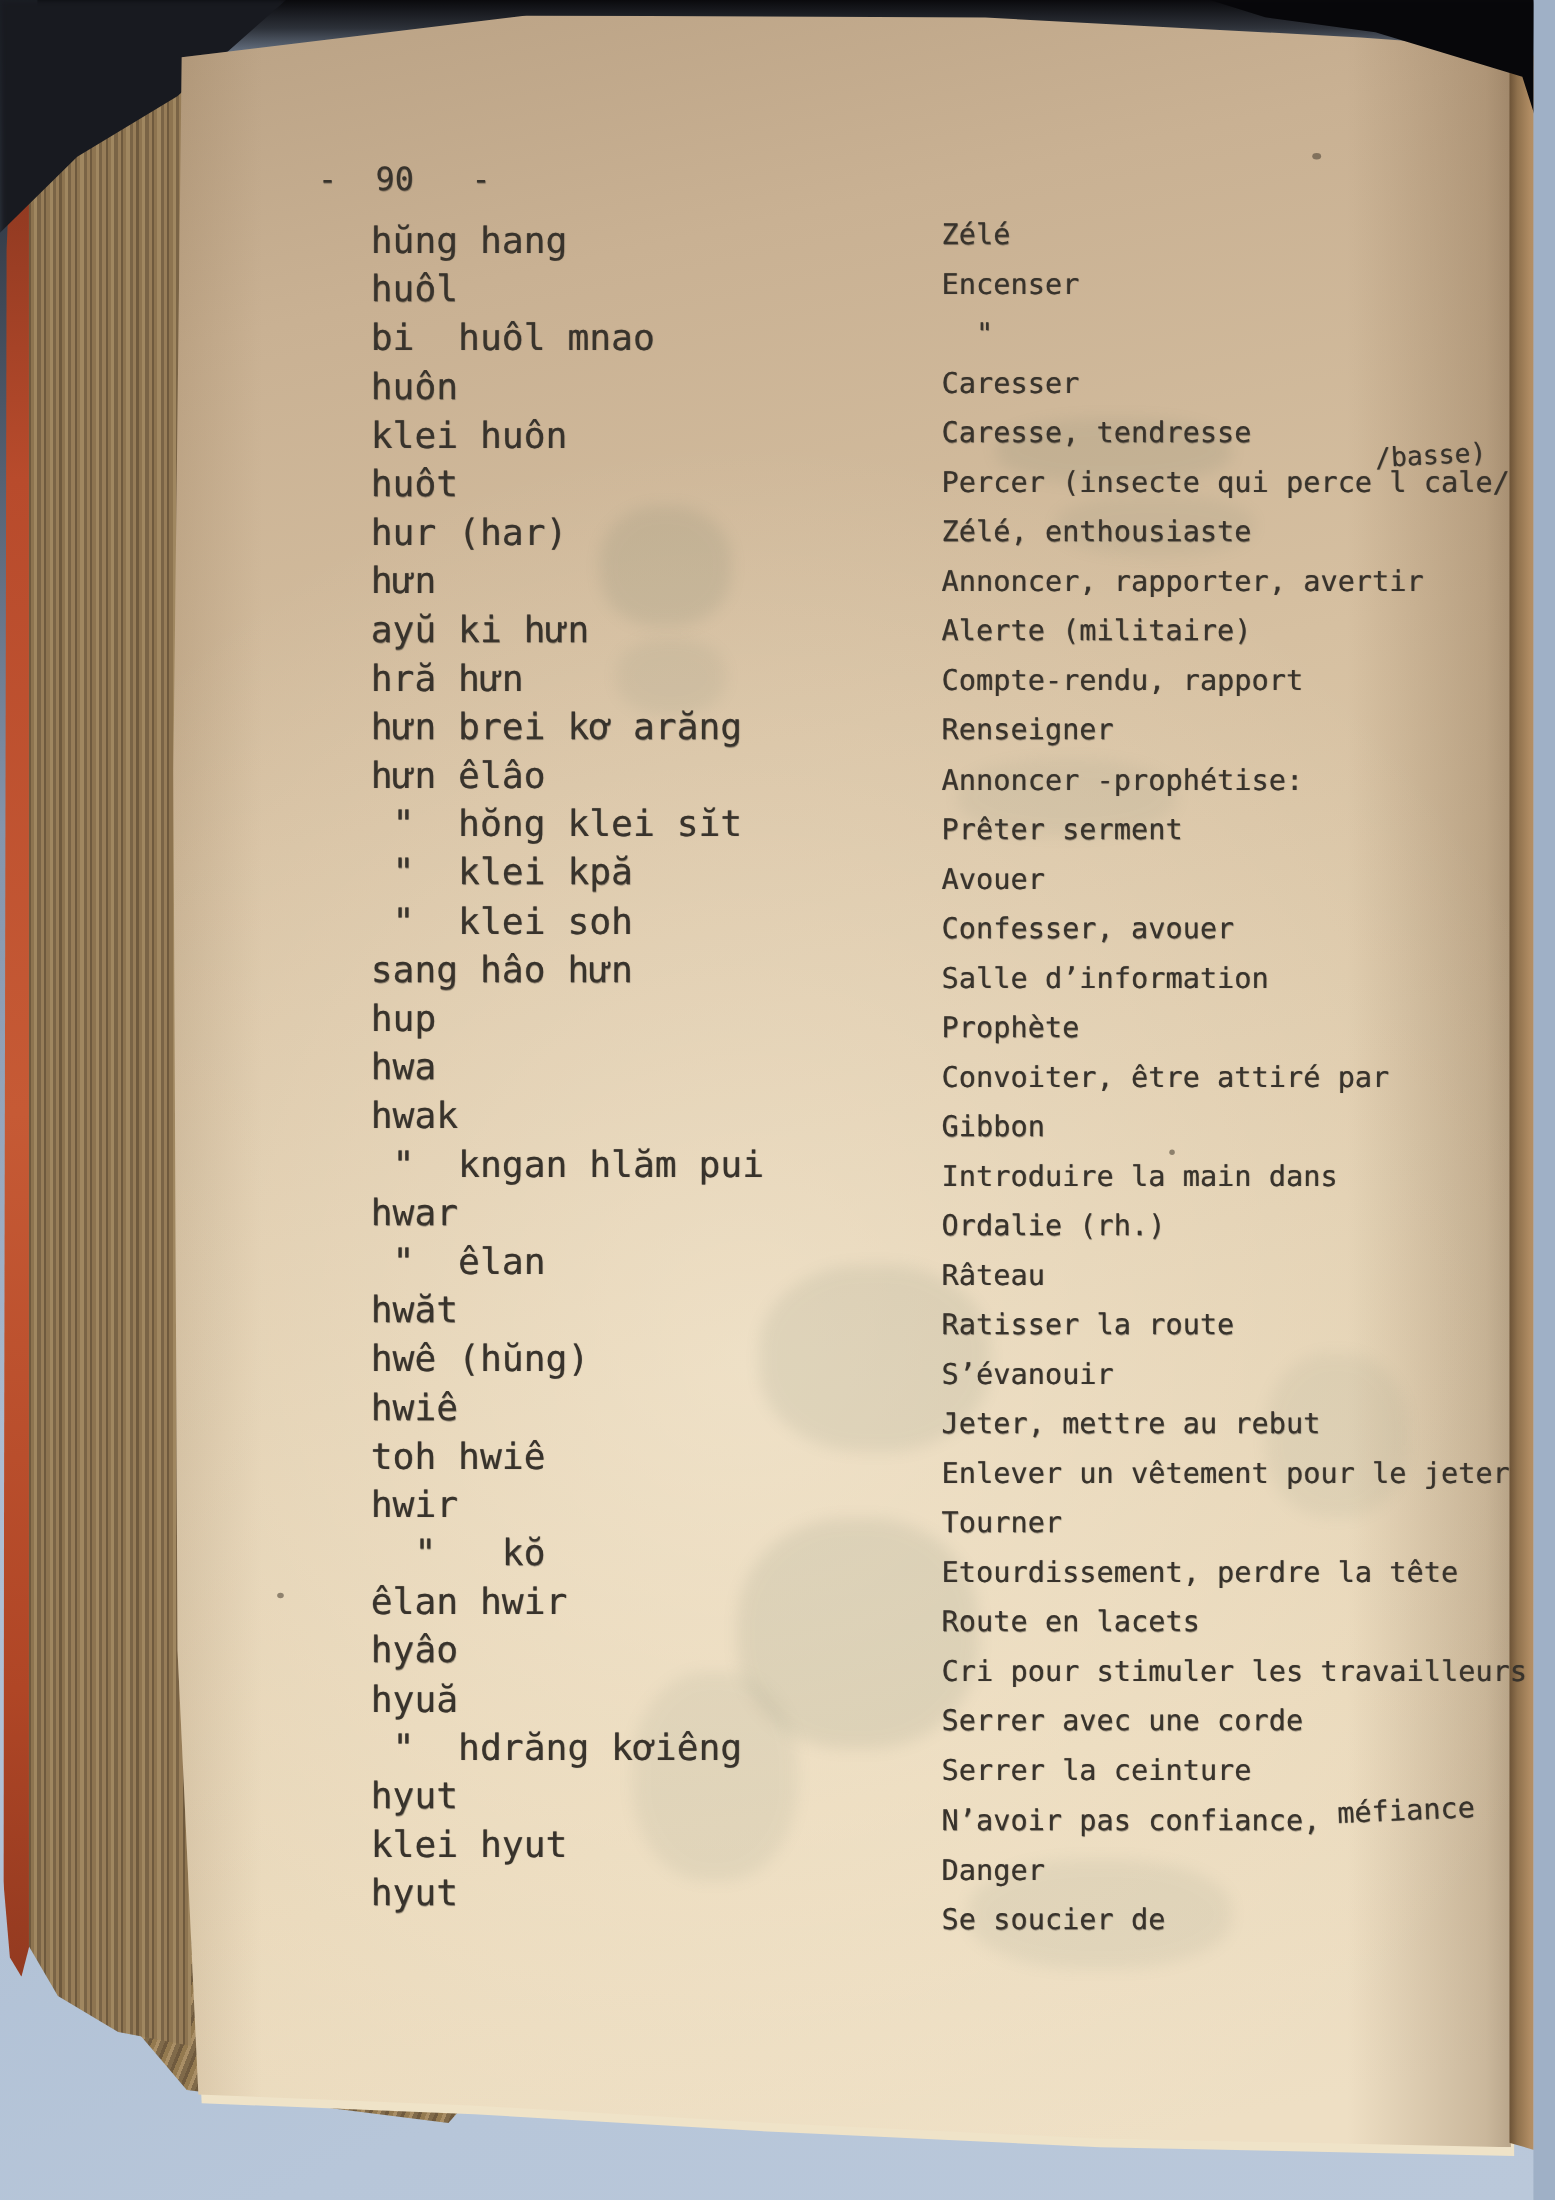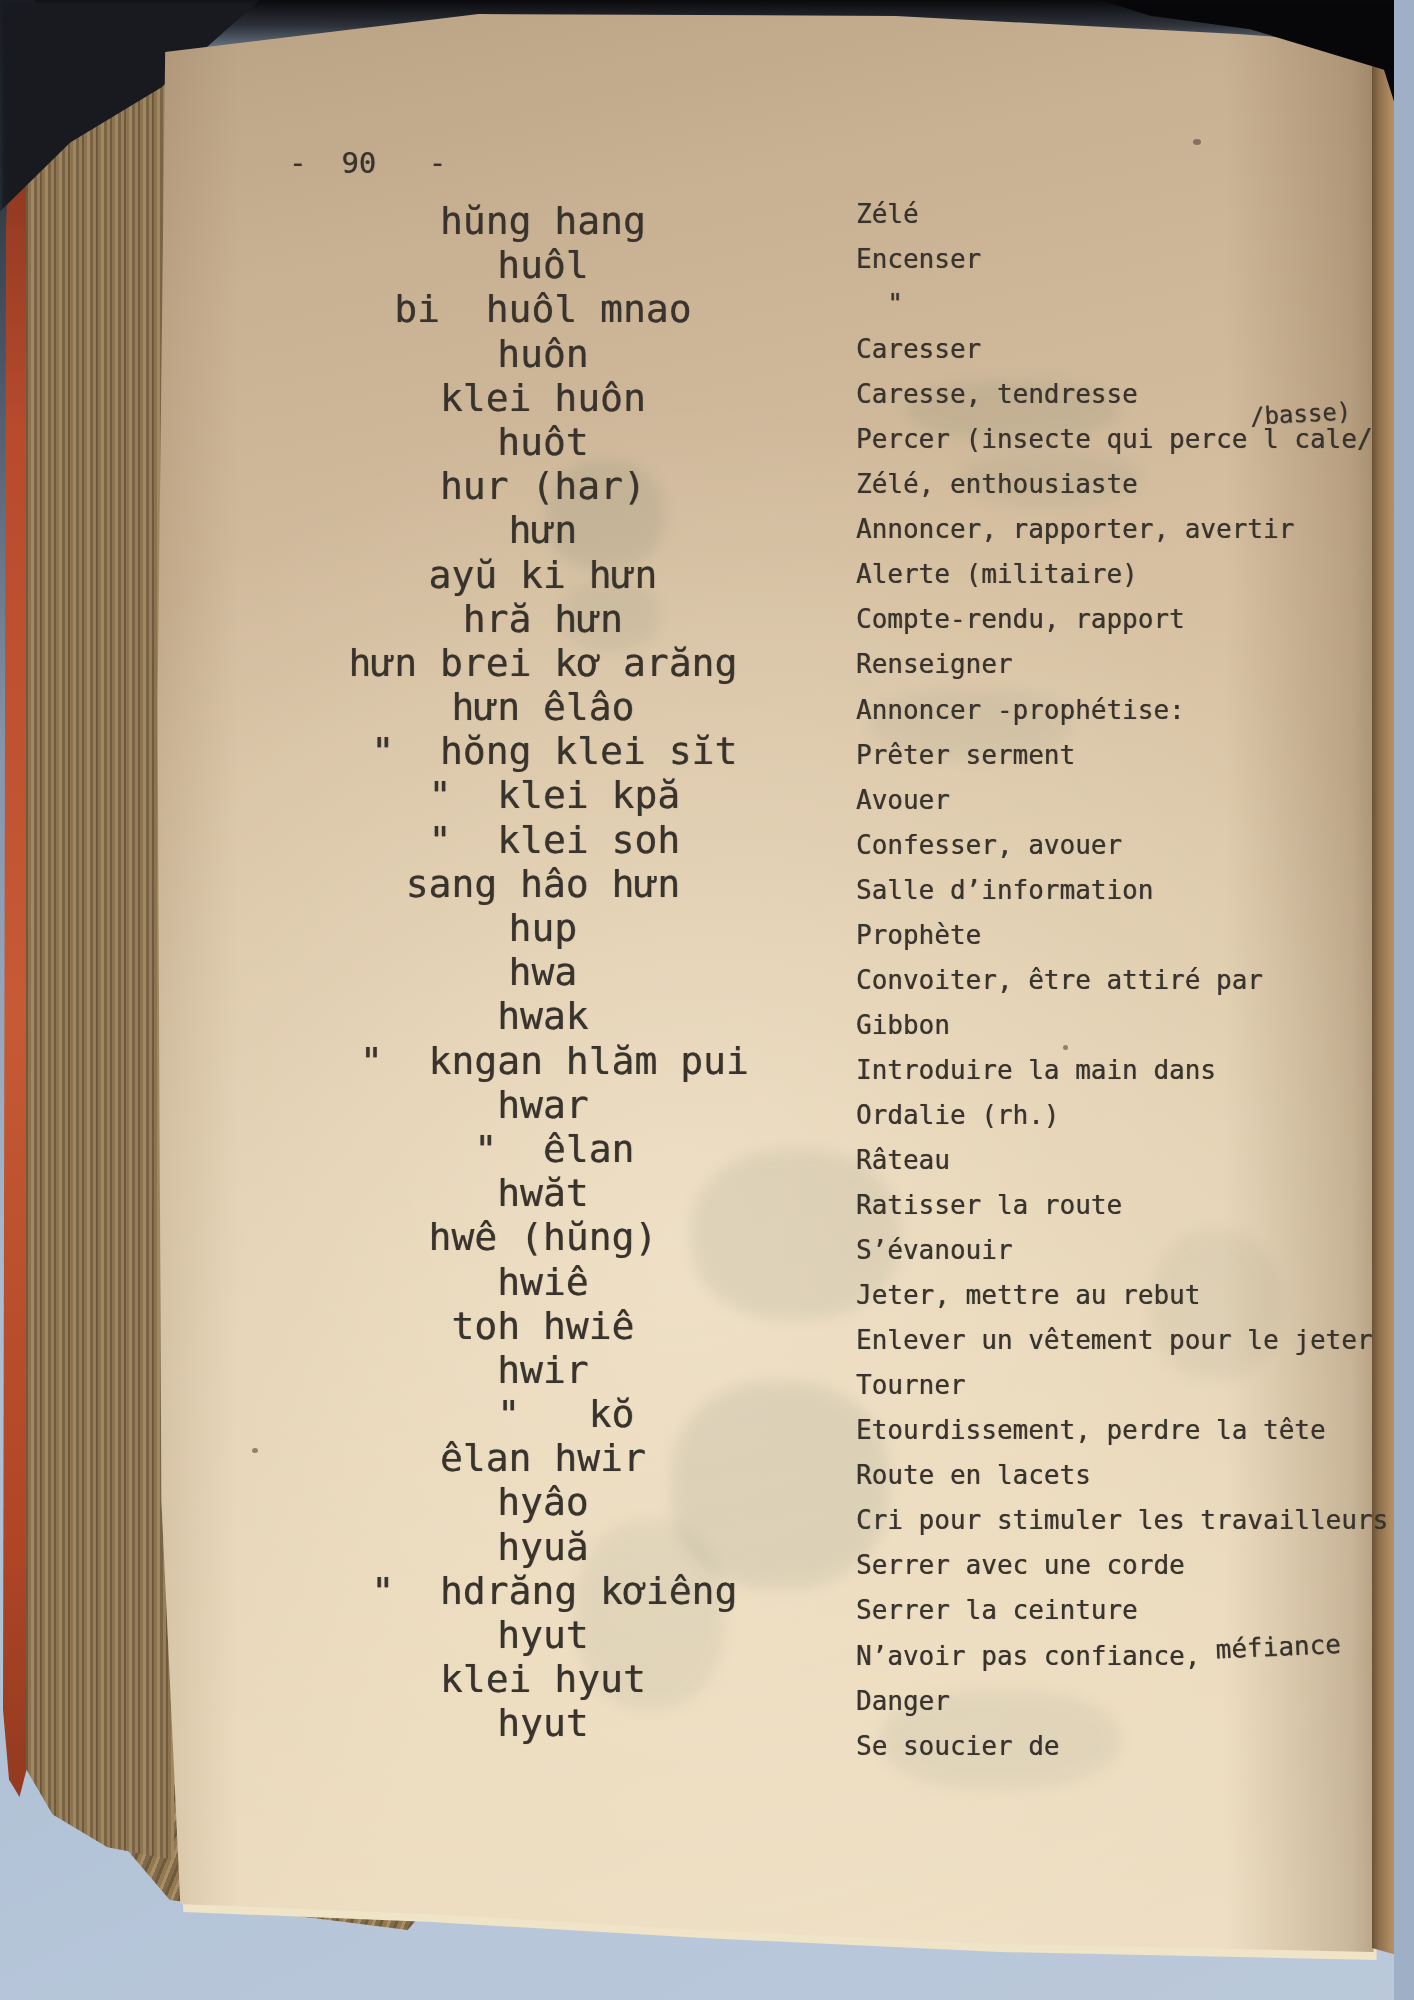--- a/index.html
+++ b/index.html
@@ -36,21 +36,21 @@
     clip-path:polygon(1.2% 2.6%,26% 0.7%,59% 0.8%,86% 1.7%,96.8% 2.2%,96.8% 97.6%,67% 97.2%,43.5% 96.5%,22% 95.7%,2.4% 95.2%,0.9% 75%,0.6% 35%);}
   .next-page{left:1372px;top:0;width:42px;height:2000px;z-index:5;
     background:linear-gradient(to right,#6b5236 0%,#8f714d 18%,#b08c63 45%,#c29b71 75%,#b8926b 100%);
     clip-path:polygon(0 2.1%,100% 2.9%,100% 98%,0 97.4%);}
   
   .smudge{position:absolute;z-index:6;border-radius:45%;filter:blur(7px);pointer-events:none;}
   .speck{position:absolute;z-index:6;background:#463d30;border-radius:50%;opacity:.55;}
   
   .ink{color:#38332c;text-shadow:0.4px 0.4px 0.7px rgba(56,51,44,0.55), -0.3px 0 0.4px rgba(56,51,44,0.25);}
   .page-number{left:289px;top:146px;z-index:7;font-size:29px;white-space:pre;letter-spacing:0;}
-  #term-column{left:337px;top:202px;z-index:7;font-size:38px;text-align:center;}
+  #term-column{left:337px;top:202px;z-index:7;font-size:33px;}
   #translation-column{left:856px;top:201px;z-index:7;font-size:26px;}
   .row{white-space:pre;line-height:1;position:relative;}
   .term-row{height:44.2px;}
   .translation-row{height:45.05px;}
   .insert-note{position:absolute;left:394px;top:-24px;font-size:24px;transform:rotate(-3deg);white-space:pre;}
   .tail{display:inline-block;transform:translateY(-9px) rotate(-2.5deg);}
 </style>
 </head>
 <body>
 

